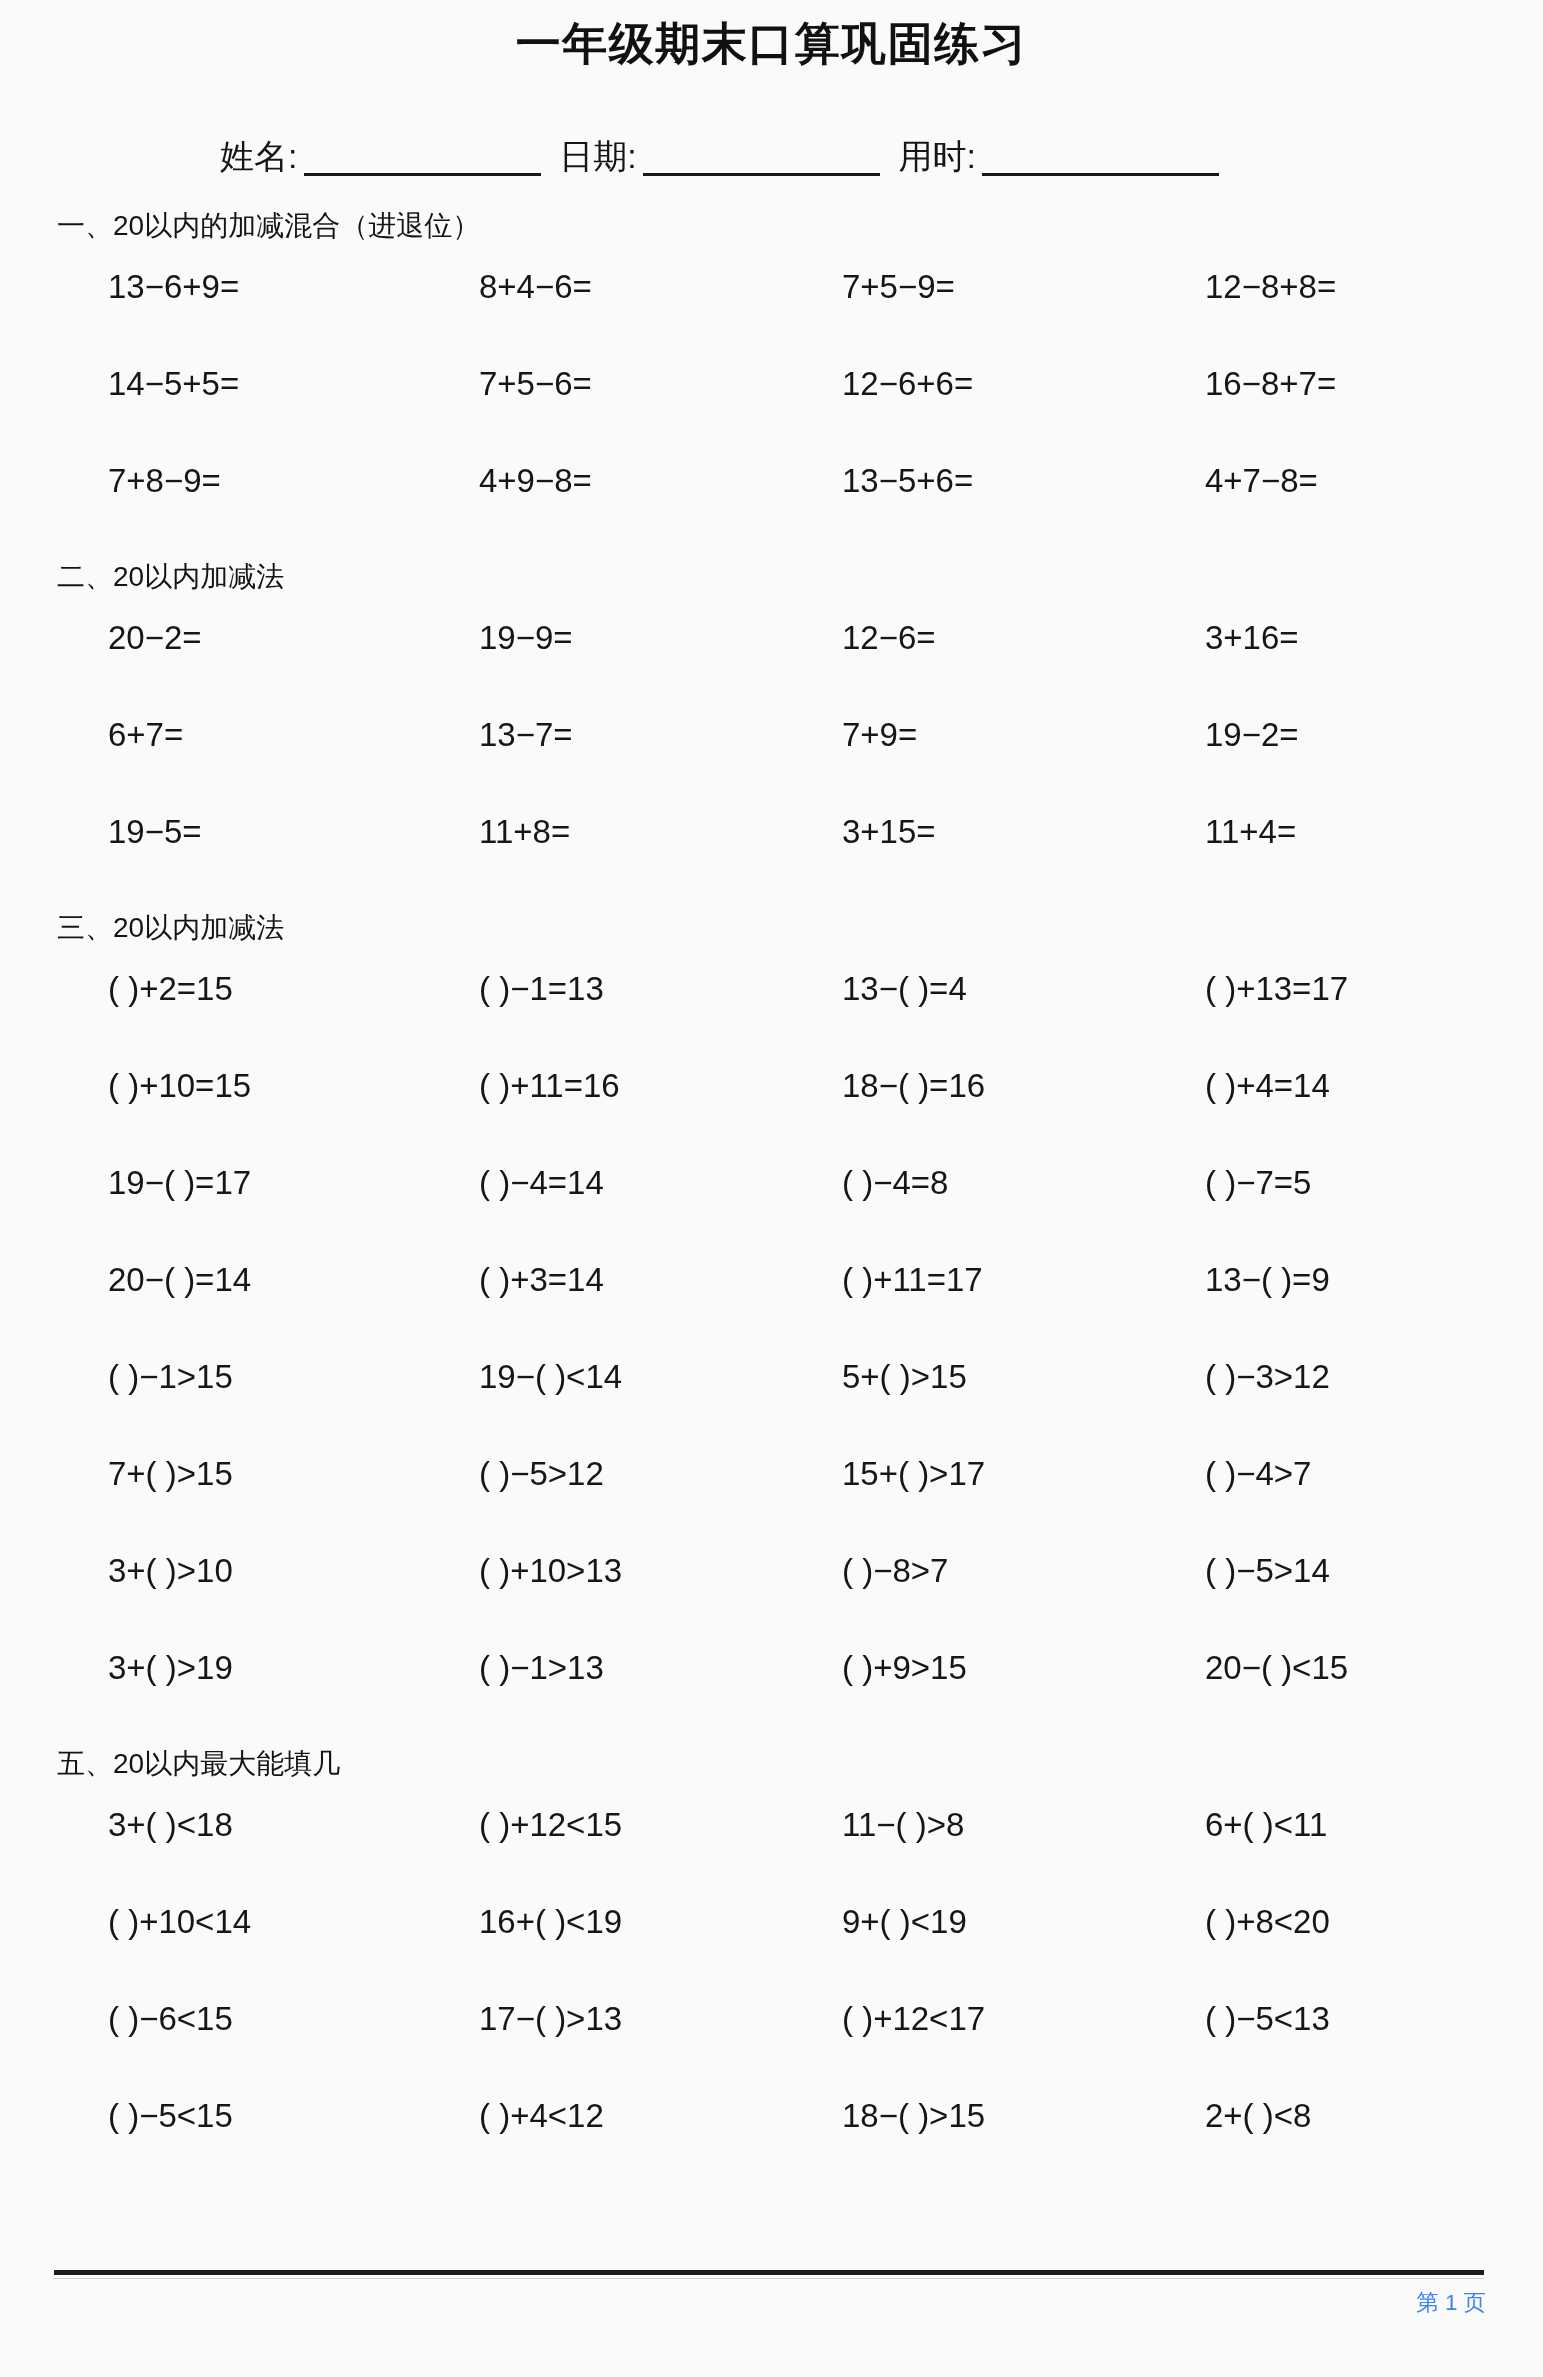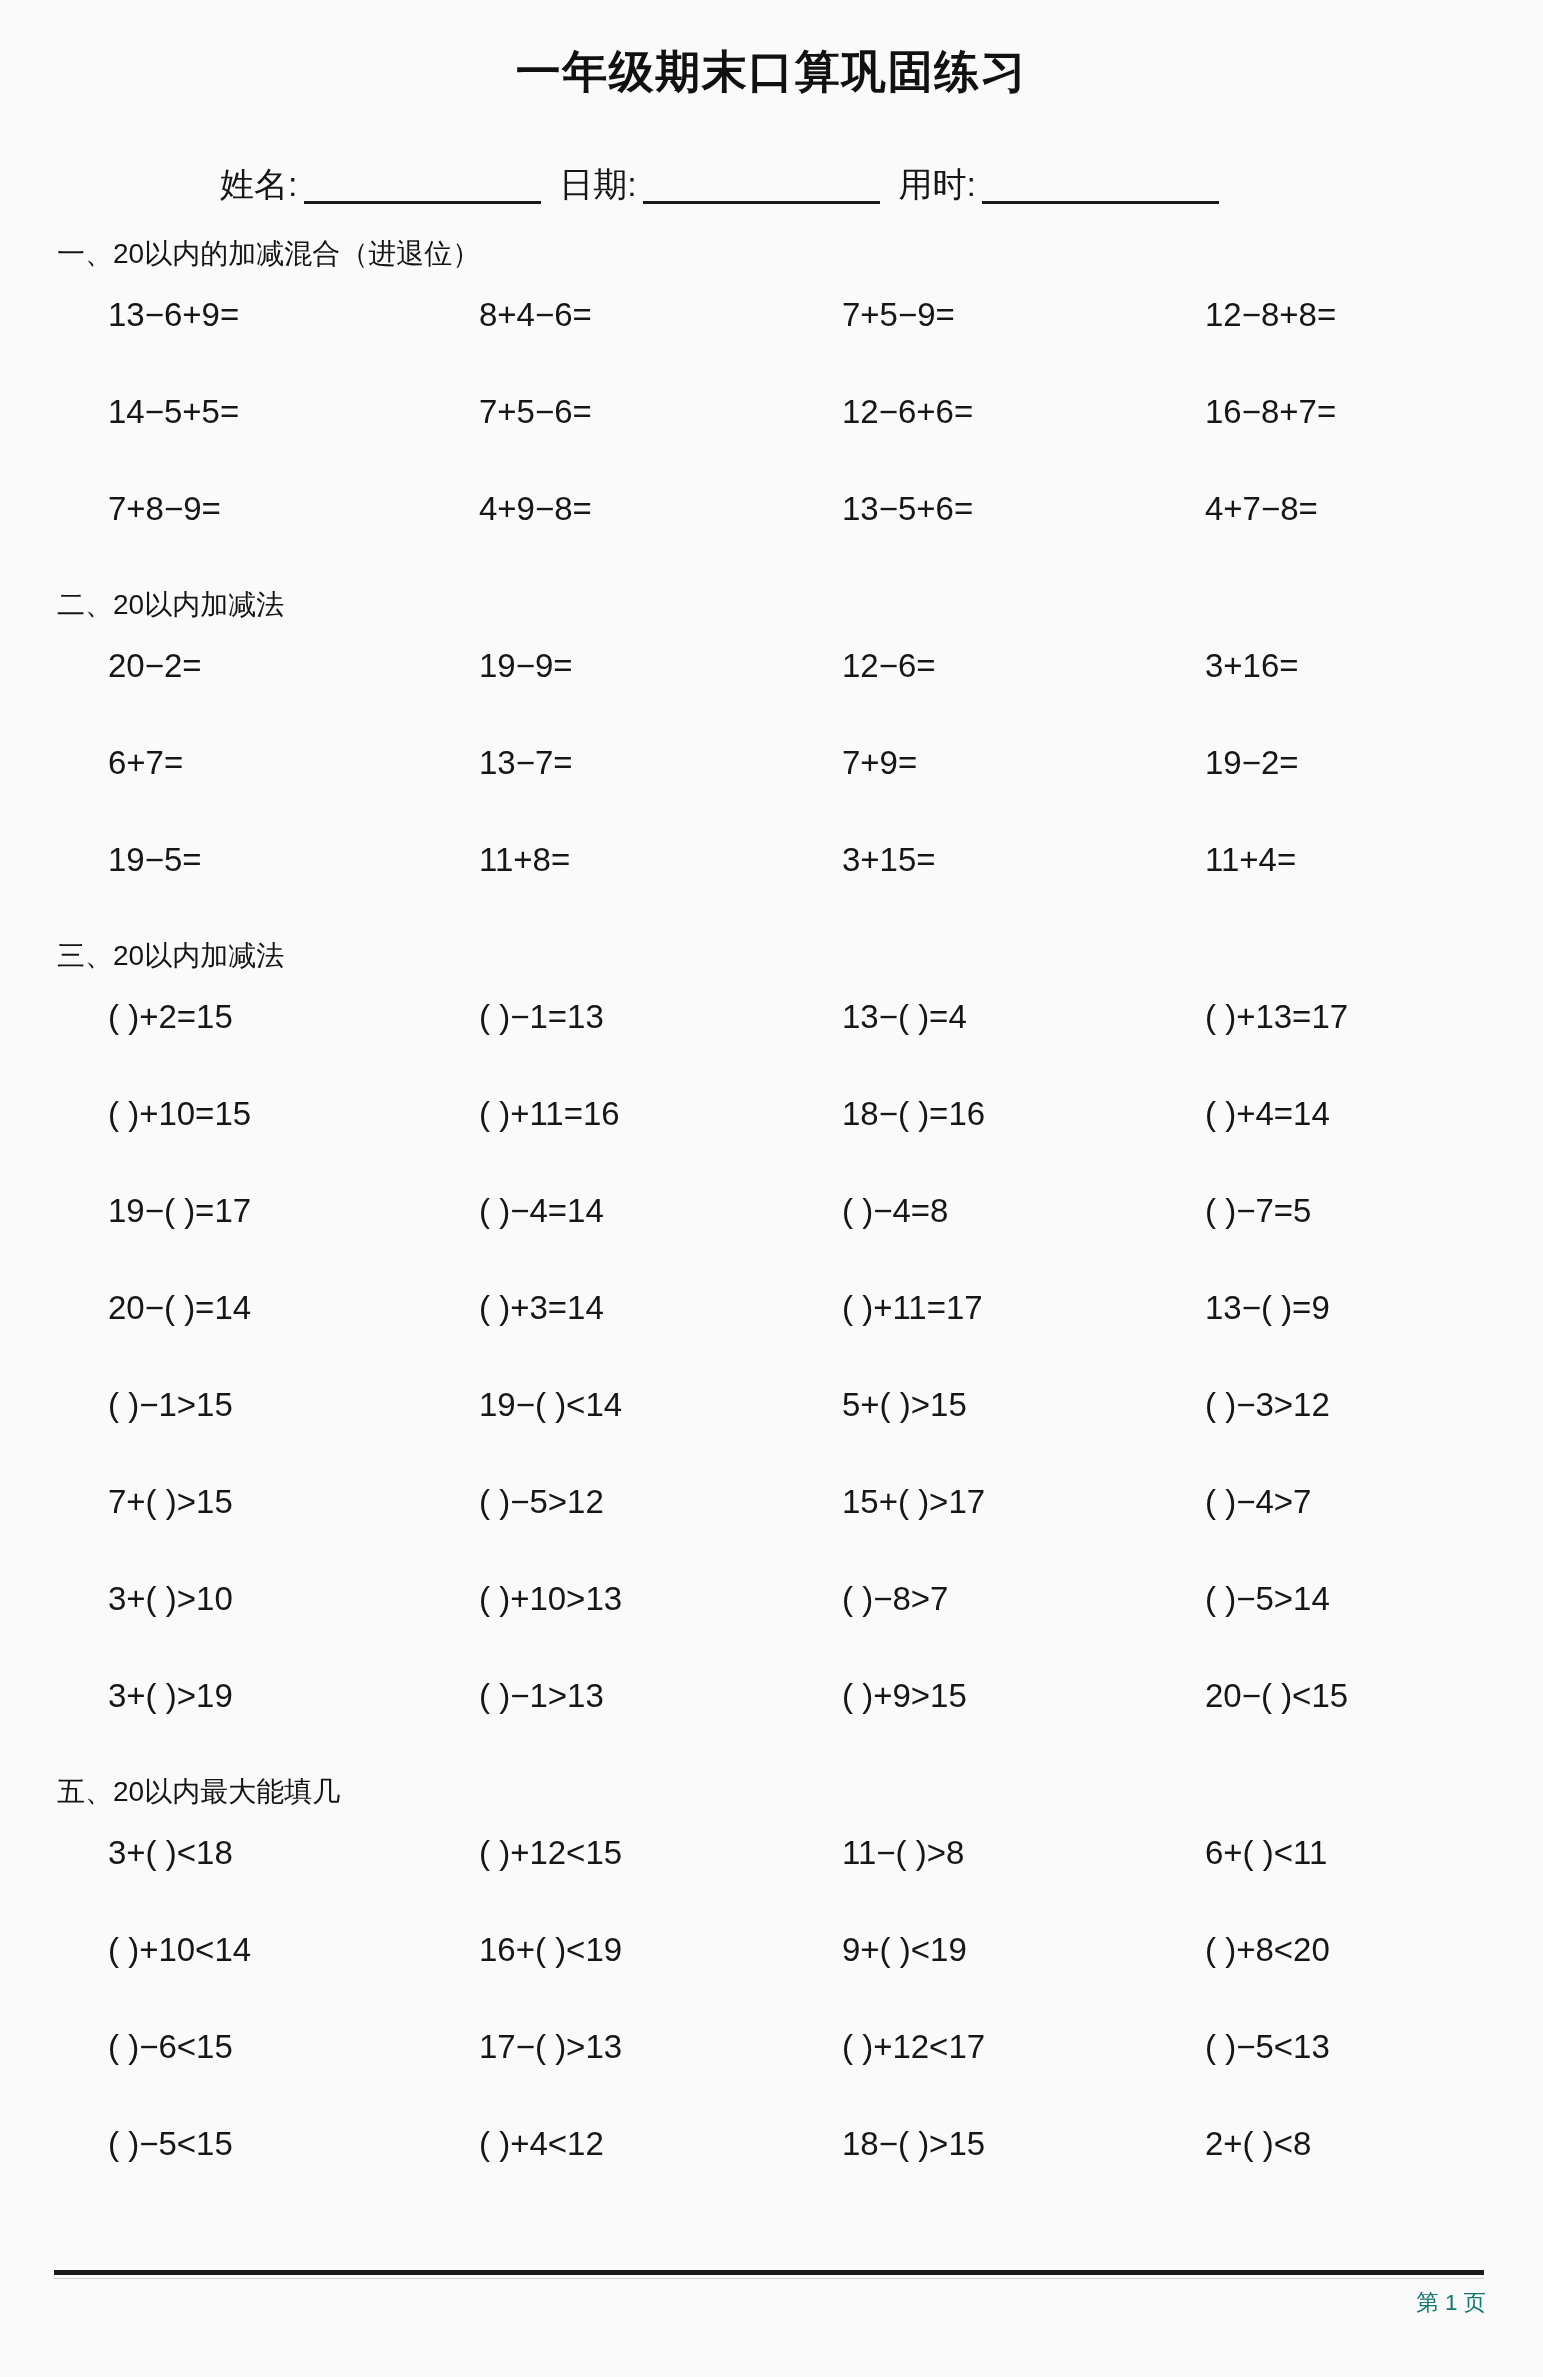--- a/index.html
+++ b/index.html
@@ -11,21 +11,21 @@
   .page {
     position: relative;
     width: 1543px;
     height: 2377px;
     margin: 0 auto;
     background: #fafafa;
     overflow: hidden;
   }
   .title {
     margin: 0;
-    padding-top: 48px;
+    padding-top: 20px;
     text-align: center;
     font-size: 45px;
     line-height: 48px;
     font-weight: bold;
     letter-spacing: 1.5px;
     color: #111;
   }
   .info-line {
     margin: 68px 0 16px 220px;
     font-size: 34px;
@@ -69,21 +69,21 @@
     top: 2270px;
   }
   .rule-main { height: 5.4px; background: #1b1b1b; }
   .rule-sub { height: 1.5px; background: #cfcfcf; margin-top: 2.3px; }
   .page-num {
     position: absolute;
     right: 57px;
     top: 2290px;
     font-size: 22.4px;
     line-height: 26px;
-    color: #0f766e;
+    color: #3b82f6;
   }
 </style>
 </head>
 <body>
 
 <div class="page">
 
   <h1 class="title">一年级期末口算巩固练习</h1>
 
   <div class="info-line">

